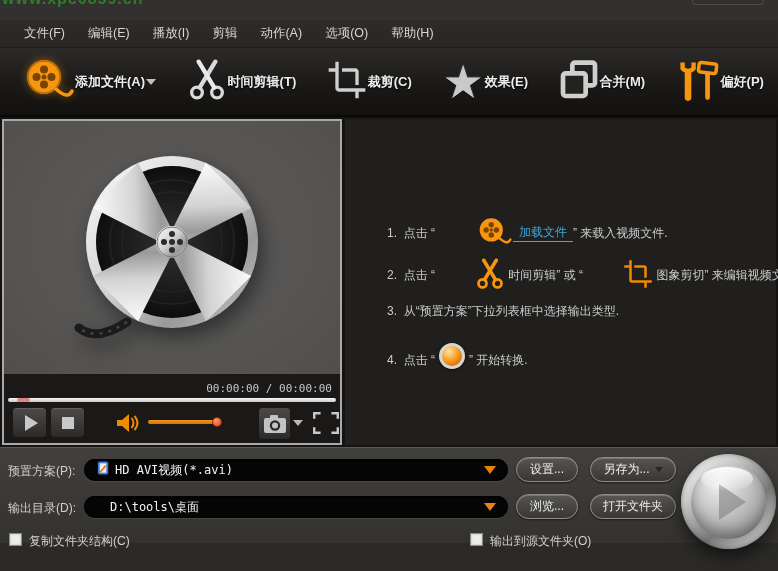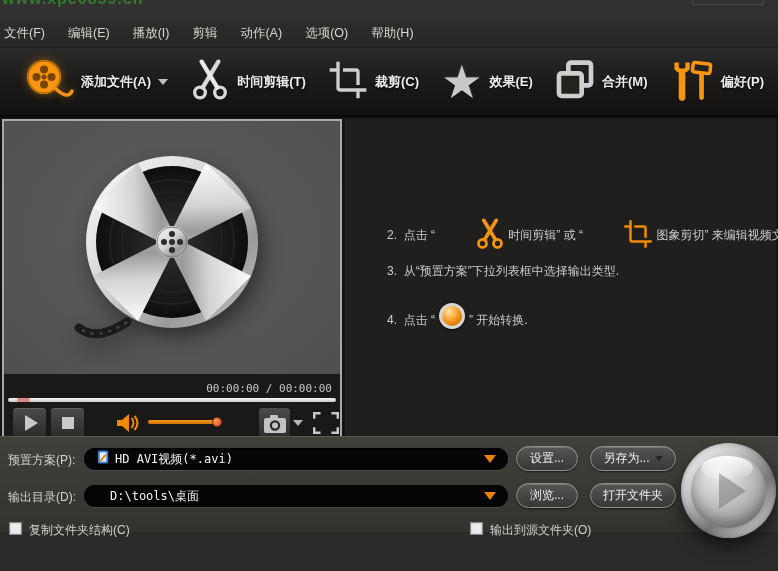--- a/index.html
+++ b/index.html
@@ -17,29 +17,29 @@
   .titlebar { position:absolute; left:0; top:0; width:778px; height:20px;
     background:#32312f; overflow:hidden; }
   .watermark { position:absolute; left:2px; top:-10px; font-size:16px; font-weight:bold;
     color:#2f7d2b; letter-spacing:1px; }
   .win-remnant { position:absolute; right:14px; top:0; width:72px; height:5px;
     border:1px solid #4c4b49; border-top:none; border-radius:0 0 3px 3px; }
 
   
   .menubar { position:absolute; left:0; top:20px; width:778px; height:28px;
     background:linear-gradient(#2d2c2a,#282725); border-bottom:1px solid #1d1c1a;
-    display:flex; align-items:center; gap:15px; }
+    display:flex; align-items:center; padding-left:20px; gap:15px; }
   .menu-item { color:#d8d6d2; font-size:12.5px; padding:3px 4px; cursor:default; white-space:pre; }
 
   
   .toolbar { position:absolute; left:0; top:48px; width:778px; height:69px;
     background:linear-gradient(#2c2b29,#1a1917 55%,#121110);
     border-bottom:2px solid #070706; display:flex; align-items:center;
     justify-content:space-between; padding:0 14px 0 22px; }
-  .tool { display:flex; align-items:center; gap:7px; }
+  .tool { display:flex; align-items:center; gap:1px; }
   .tool-label { color:#ededed; font-size:13px; font-weight:700; text-shadow:0 1px 2px #000; white-space:pre; }
   .caret { display:inline-block; width:0; height:0; border-left:5px solid transparent;
     border-right:5px solid transparent; border-top:6px solid #c2c0bd; }
   .star-glyph { font-size:46px; line-height:40px; color:#c9c9c9;
     text-shadow:0 1px 1px #000, 0 0 2px #666; }
 
   
   .main { position:absolute; left:0; top:117px; width:778px; height:330px; background:#141312; }
 
   .preview-panel { position:absolute; left:2px; top:2px; width:340px; height:326px;
@@ -86,21 +86,21 @@
   .s2 { height:40px; margin-bottom:4px; }
   .s3 { height:24px; margin-bottom:6px; }
   .s4 { height:40px;align-items:flex-end; }
   .guide-link { color:#3fa9dc; border-bottom:1px solid #3fa9dc; padding:0 6px; }
   .mini-convert { display:inline-block; width:26px; height:26px; border-radius:50%;
     border:3px solid #d6d6d6; margin:0 4px;
     background:radial-gradient(circle at 35% 28%, #ffe2a8, #f7a127 45%, #d96f00 80%);
     box-shadow:0 1px 3px rgba(0,0,0,.6); }
 
   
-  .bottom { position:absolute; left:0; top:436px; width:778px; height:96px;
+  .bottom { position:absolute; left:0; top:447px; width:778px; height:96px;
     background:linear-gradient(#42403d,#34322f); border-top:1px solid #5b5955; }
   .brow-label { position:absolute; color:#d2d0cc; font-size:12px; white-space:pre; }
   .combo { position:absolute; left:84px; width:424px; height:22px; border-radius:11px;
     background:#050505; box-shadow:inset 0 1px 2px #000, 0 1px 0 rgba(255,255,255,.08);
     display:flex; align-items:center; padding:0 12px; gap:4px; }
   .combo-text { color:#f2f2f2; font-size:12px; font-family:"DejaVu Sans Mono", monospace;
     white-space:pre; flex:1; }
   .combo .caret-orange { width:0; height:0; border-left:6px solid transparent;
     border-right:6px solid transparent; border-top:8px solid #e8820a; }
   .pill-btn { position:absolute; height:25px; border-radius:13px; color:#efefee; font-size:12px;
@@ -281,20 +281,36 @@
         <div class="fs-btn">
           <svg width="26" height="22" viewBox="0 0 24 20">
             <path d="M1 6 V1 H7 M17 1 H23 V6 M23 14 V19 H17 M7 19 H1 V14" stroke="#c8c8c8" stroke-width="2.5" fill="none"></path>
           </svg>
         </div>
       </div>
     </div>
 
     <div class="guide-panel textured">
       <div class="steps">
+        <div class="step s1">
+          <span>1.  点击 “</span>
+          <span>
+            <svg width="38" height="30" viewBox="0 0 52 44">
+              <circle cx="22" cy="19" r="17" fill="#f79510"></circle>
+              <circle cx="22" cy="11.5" r="4" fill="#7a4500"></circle>
+                <circle cx="22" cy="26.5" r="4" fill="#7a4500"></circle>
+              <circle cx="14.5" cy="19" r="4" fill="#7a4500"></circle>
+                <circle cx="29.5" cy="19" r="4" fill="#7a4500"></circle>
+              <circle cx="22" cy="19" r="2.5" fill="#7a4500"></circle>
+              <path d="M34 31 Q46 42 50 33" stroke="#f79510" stroke-width="3.5" fill="none" stroke-linecap="round"></path>
+            </svg>
+          </span>
+          <span class="guide-link">加载文件</span>
+          <span>” 来载入视频文件.</span>
+        </div>
         <div class="step s2">
           <span>2.  点击 “</span>
           <span>
             <svg width="30" height="32" viewBox="0 0 24 24">
               <circle cx="6" cy="19.5" r="3.2" fill="none" stroke="#f79510" stroke-width="2.2"></circle>
               <circle cx="18" cy="19.5" r="3.2" fill="none" stroke="#f79510" stroke-width="2.2"></circle>
               <path d="M7.6 16.6 L17 1" stroke="#f79510" stroke-width="2.8" stroke-linecap="round"></path>
               <path d="M16.4 16.6 L7 1" stroke="#f79510" stroke-width="2.8" stroke-linecap="round"></path>
             </svg>
           </span>

